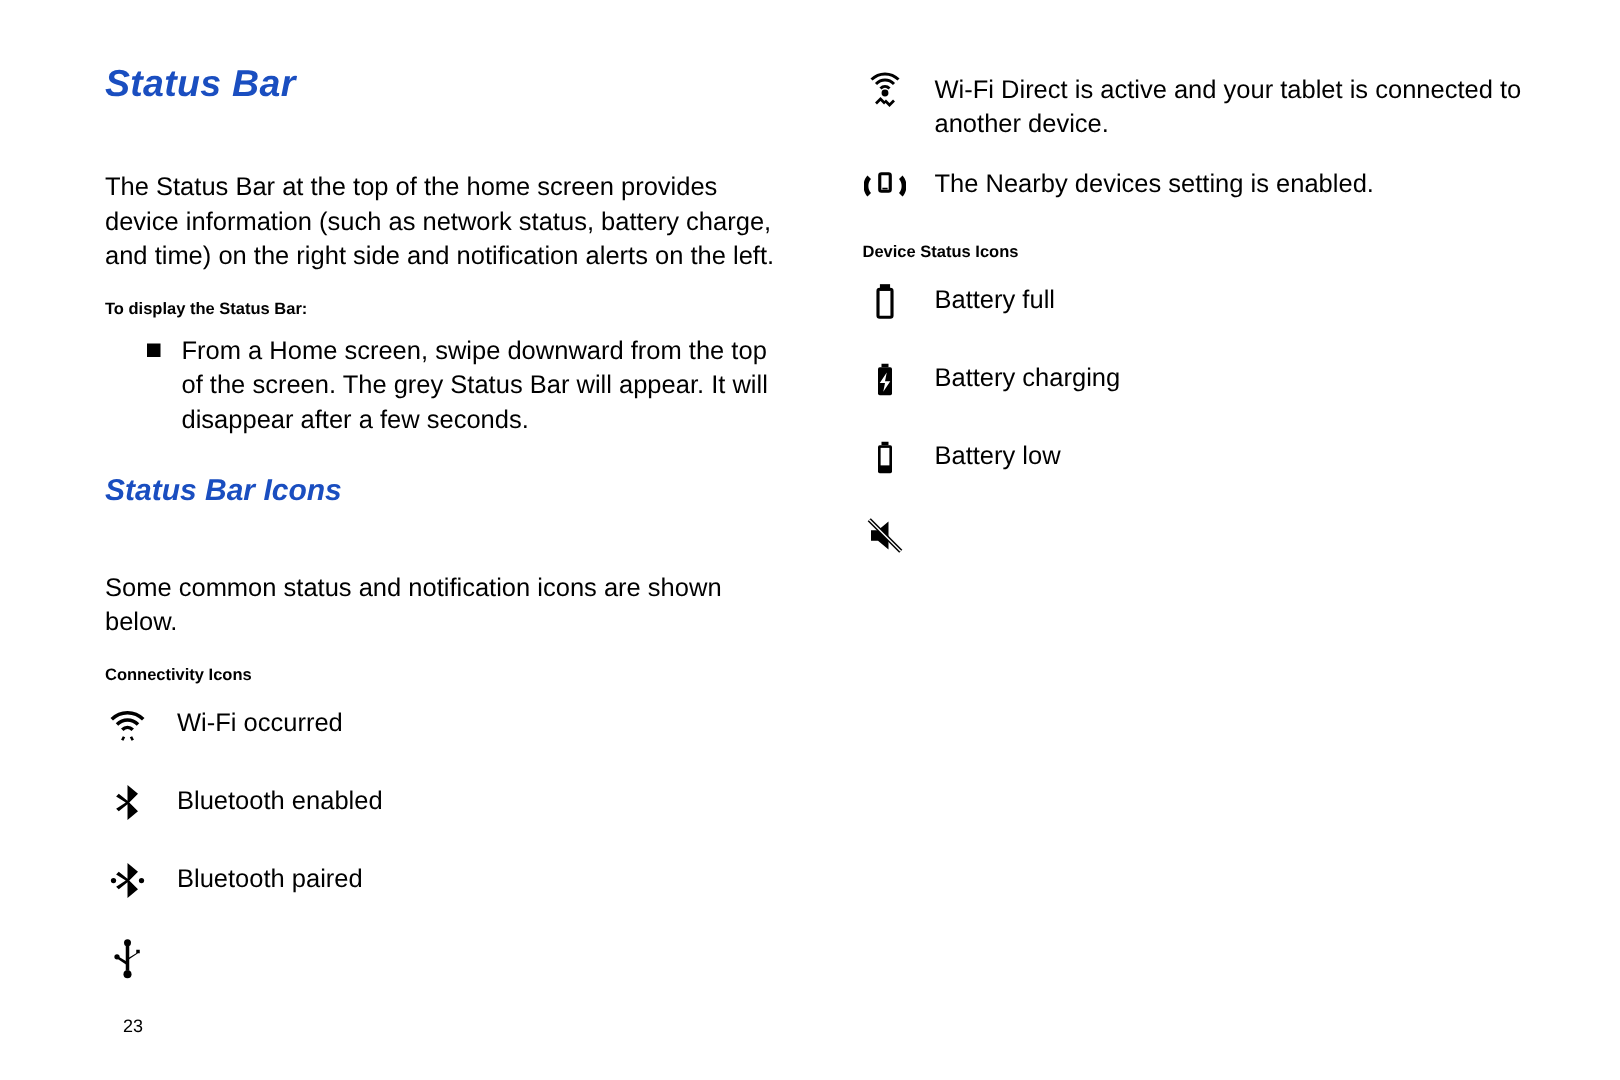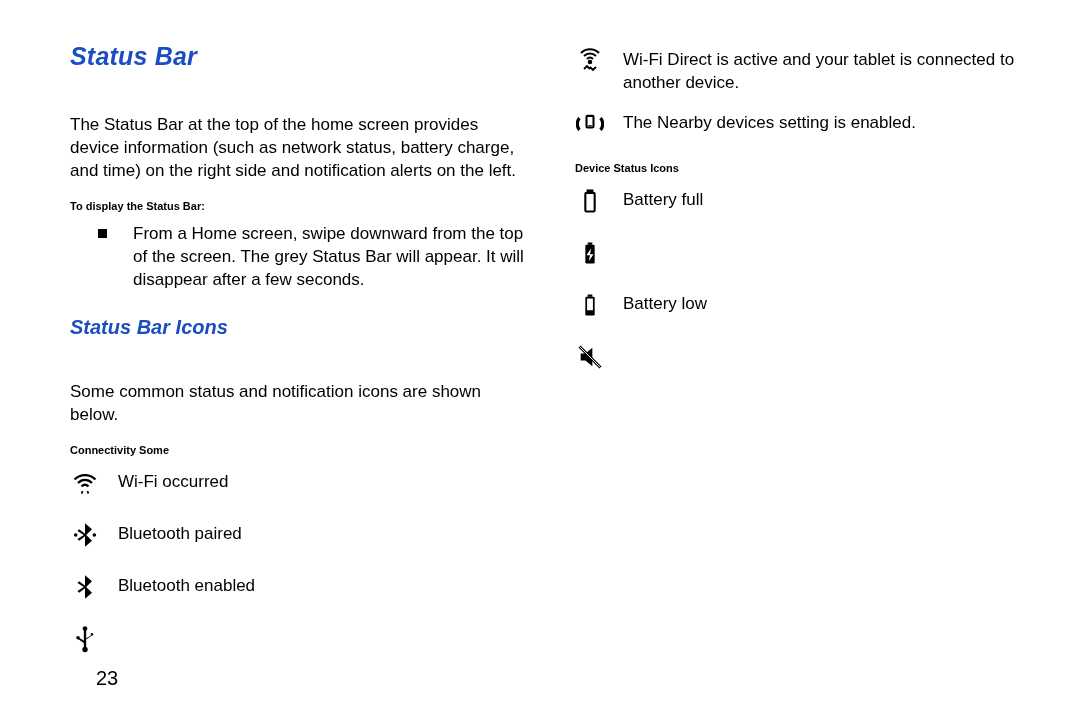--- a/index.html
+++ b/index.html
@@ -46,21 +46,20 @@
     margin-bottom: 10px;
   }
   .para {
     margin-bottom: 6px;
     margin-top: 40px;
   }
   .bullet-item {
     display: flex;
     margin-left: 28px;
     margin-top: 6px;
-    gap: 12px;
   }
   .bullet-mark {
     width: 9px;
     height: 9px;
     background: #000;
     margin-top: 6px;
     margin-right: 14px;
     flex-shrink: 0;
   }
   .icon-list {
@@ -80,72 +79,72 @@
     display: flex;
     align-items: center;
     justify-content: center;
     margin-right: 18px;
   }
   .icon-box svg { width: 28px; height: 28px; }
   .icon-label { padding-top: 3px; }
   .page-num {
     position: absolute;
     bottom: 28px;
-    left: 96px;
-    font-size: 20px;
+    left: 82px;
+    font-size: 12px;
   }
 </style>
 </head>
 <body>
 
 <div class="columns">
 
   <div class="col">
     <div class="h1">Status Bar</div>
     <div class="para">The Status Bar at the top of the home screen provides device information (such as network status, battery charge, and time) on the right side and notification alerts on the left.</div>
 
     <div class="h3">To display the Status Bar:</div>
     <div class="bullet-item">
       <span class="bullet-mark"></span>
       <span>From a Home screen, swipe downward from the top of the screen. The grey Status Bar will appear. It will disappear after a few seconds.</span>
     </div>
 
     <div class="h2">Status Bar Icons</div>
     <div class="para">Some common status and notification icons are shown below.</div>
 
-    <div class="h3">Connectivity Some</div>
+    <div class="h3">Connectivity Icons</div>
     <ul class="icon-list">
       <li class="icon-item">
         <span class="icon-box">
           <svg viewBox="0 0 24 24" fill="none" stroke="#000" stroke-width="2">
             <path d="M3 9c5-5 13-5 18 0"></path>
               <path d="M6 12c3.5-3.5 8.5-3.5 12 0"></path>
               <path d="M9 15c1.8-1.8 4.2-1.8 6 0"></path>
             <path d="M10 19l-1 2M14 19l1 2" stroke-width="1.5"></path>
           </svg>
         </span>
         <span class="icon-label">Wi-Fi occurred</span>
       </li>
       <li class="icon-item">
         <span class="icon-box">
           <svg viewBox="0 0 24 24" fill="#000">
             <path d="M12 2l6 5-5 5 5 5-6 5V13l-5 4-1.5-1.5L11 12 5.5 8.5 7 7l5 4V2z"></path>
+          </svg>
+        </span>
+        <span class="icon-label">Bluetooth enabled</span>
+      </li>
+      <li class="icon-item">
+        <span class="icon-box">
+          <svg viewBox="0 0 24 24" fill="#000">
+            <path d="M12 2l6 5-5 5 5 5-6 5V13l-5 4-1.5-1.5L11 12 5.5 8.5 7 7l5 4V2z"></path>
             <circle cx="4" cy="12" r="1.5"></circle>
               <circle cx="20" cy="12" r="1.5"></circle>
           </svg>
         </span>
         <span class="icon-label">Bluetooth paired</span>
-      </li>
-      <li class="icon-item">
-        <span class="icon-box">
-          <svg viewBox="0 0 24 24" fill="#000">
-            <path d="M12 2l6 5-5 5 5 5-6 5V13l-5 4-1.5-1.5L11 12 5.5 8.5 7 7l5 4V2z"></path>
-          </svg>
-        </span>
-        <span class="icon-label">Bluetooth enabled</span>
       </li>
       <li class="icon-item">
         <span class="icon-box">
           <svg viewBox="0 0 24 24" fill="#000">
             <circle cx="12" cy="3" r="2"></circle>
             <rect x="11" y="4" width="2" height="15"></rect>
             <circle cx="12" cy="21" r="2.3"></circle>
             <path d="M12 12l5-3v-2h2v2h-1l-6 4z"></path>
             <path d="M12 14l-5-3-1 1 6 4z"></path>
             <circle cx="6" cy="11" r="1.5"></circle>
@@ -194,20 +193,21 @@
         <span class="icon-label">Battery full</span>
       </li>
       <li class="icon-item">
         <span class="icon-box">
           <svg viewBox="0 0 24 24" fill="#000">
             <rect x="8" y="5" width="8" height="16" rx="1"></rect>
             <rect x="10" y="3" width="4" height="2"></rect>
             <path d="M13 8l-4 6h3l-1 5 4-6h-3z" fill="#fff"></path>
           </svg>
         </span>
+        <span class="icon-label">Battery charging</span>
       </li>
       <li class="icon-item">
         <span class="icon-box">
           <svg viewBox="0 0 24 24" fill="#000">
             <rect x="8" y="5" width="8" height="16" rx="1"></rect>
             <rect x="10" y="3" width="4" height="2"></rect>
             <rect x="9.5" y="6.5" width="5" height="10" fill="#fff"></rect>
           </svg>
         </span>
         <span class="icon-label">Battery low</span>

